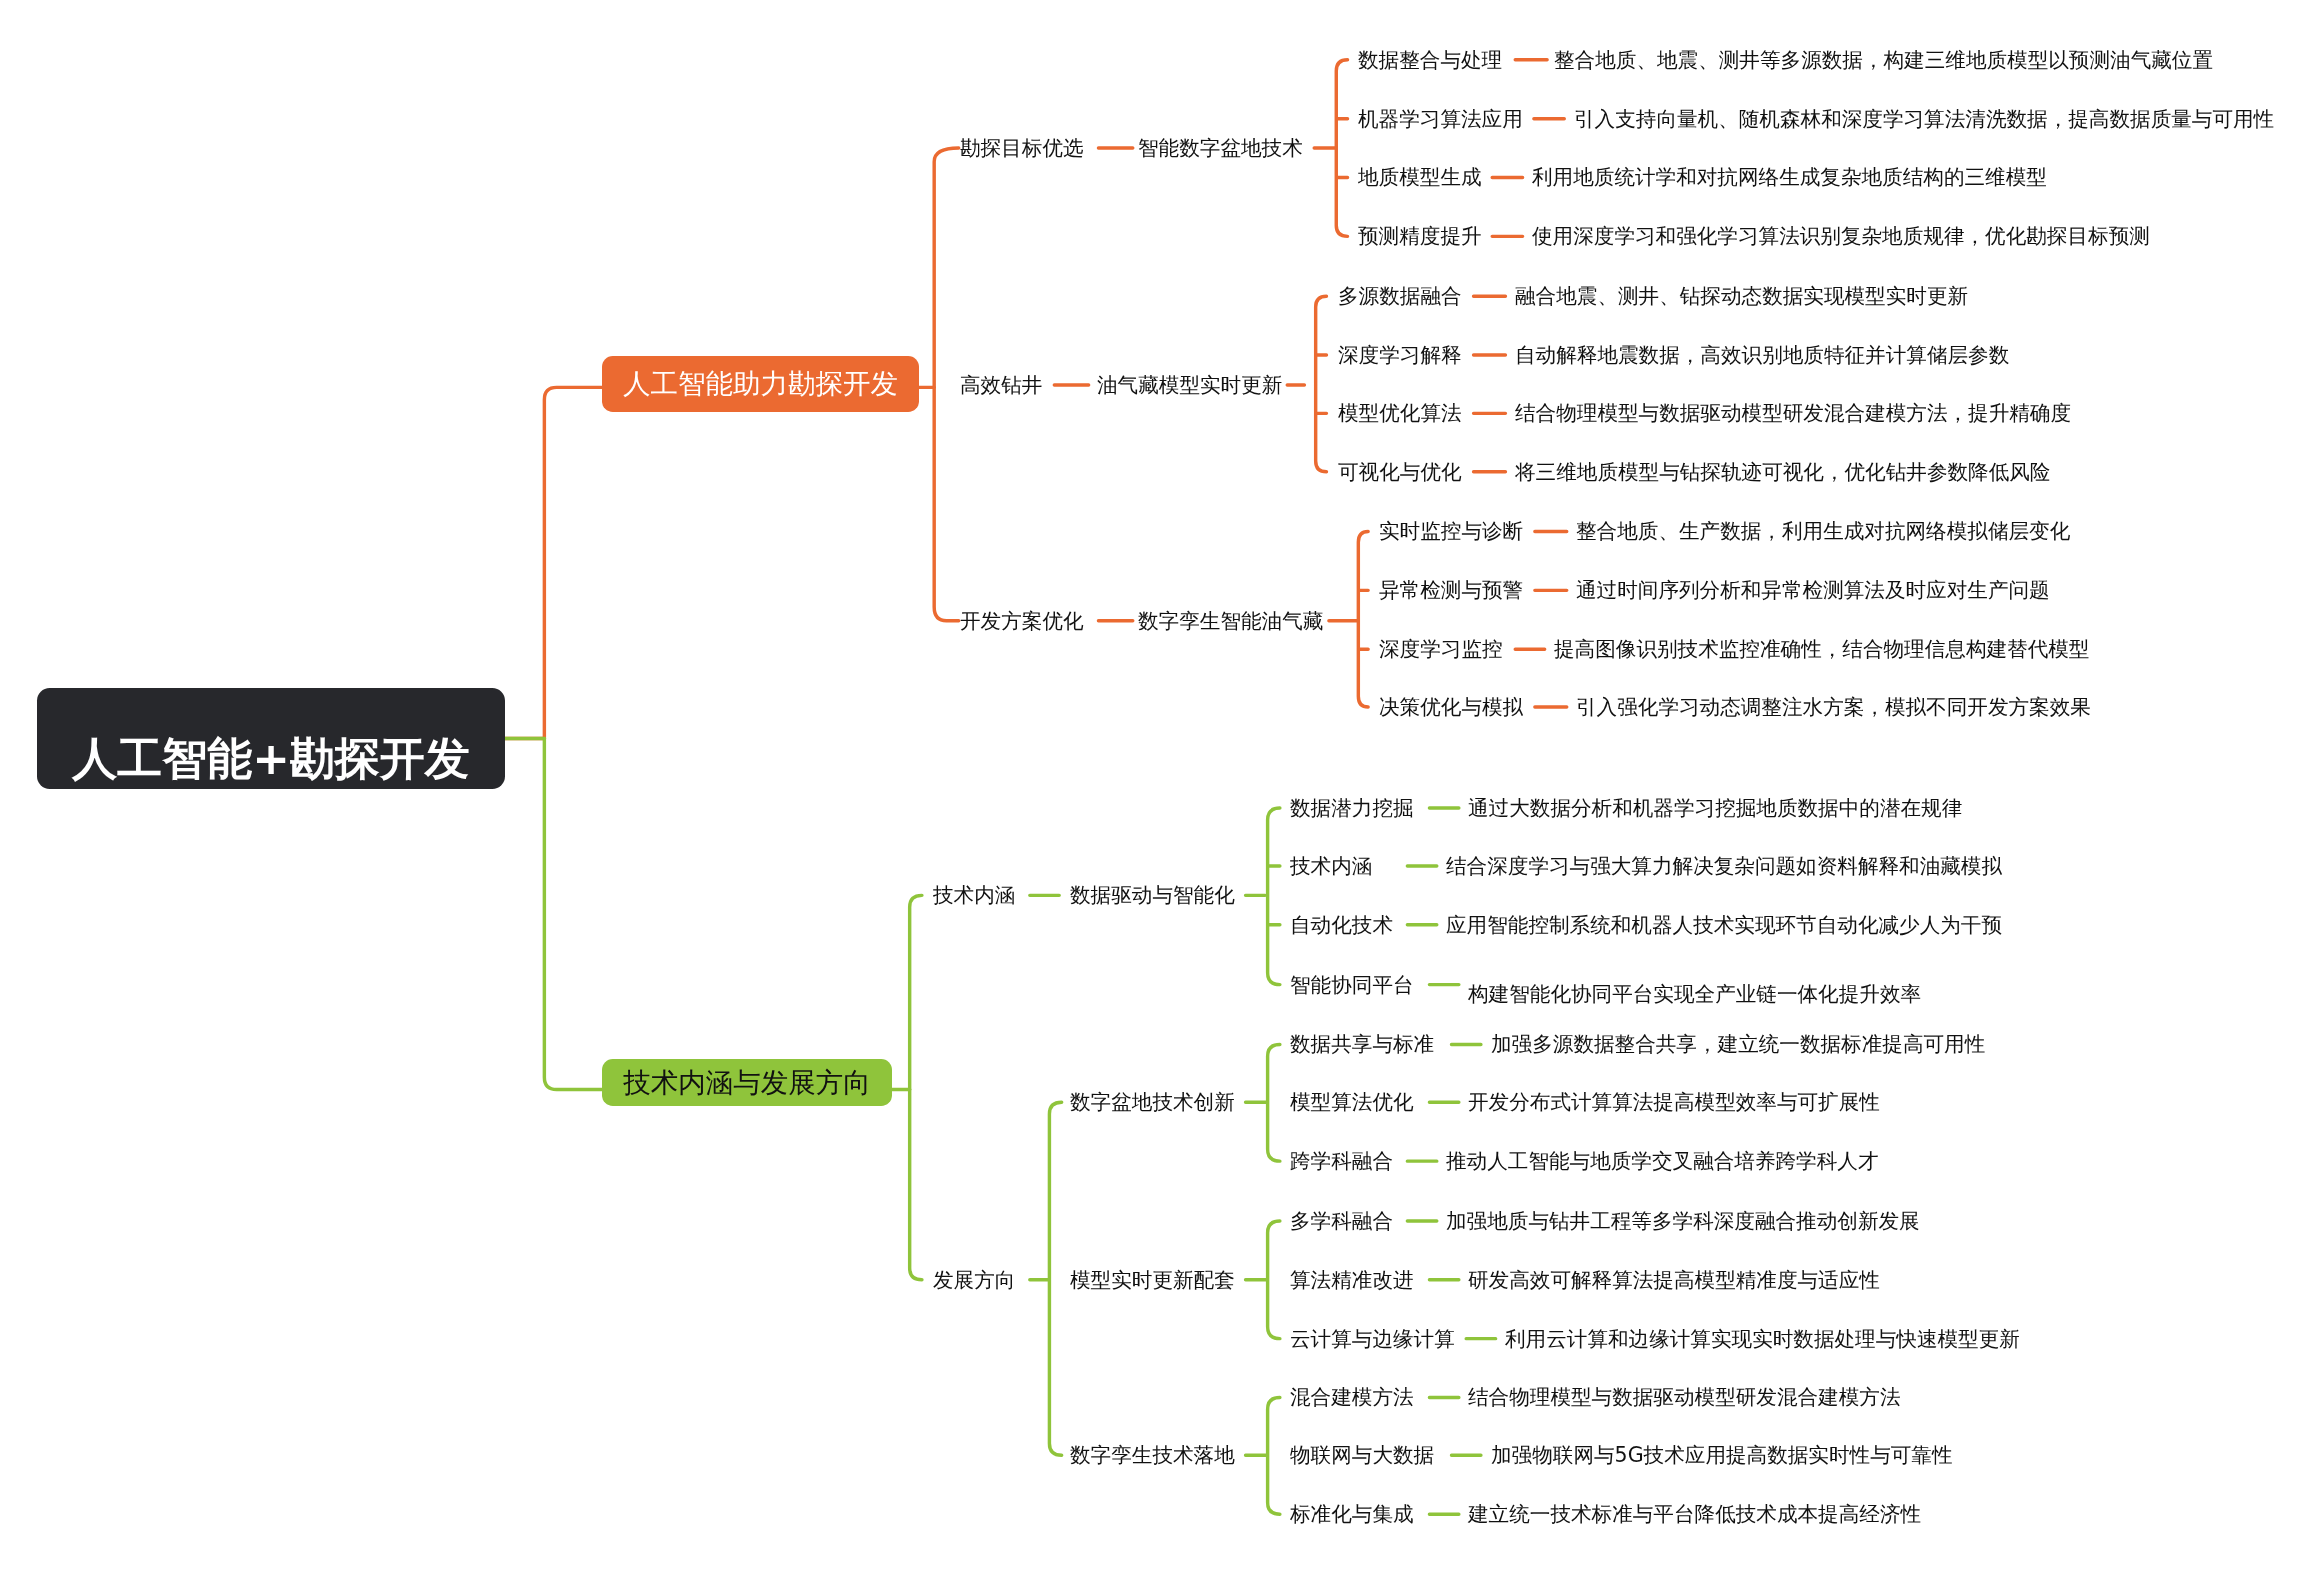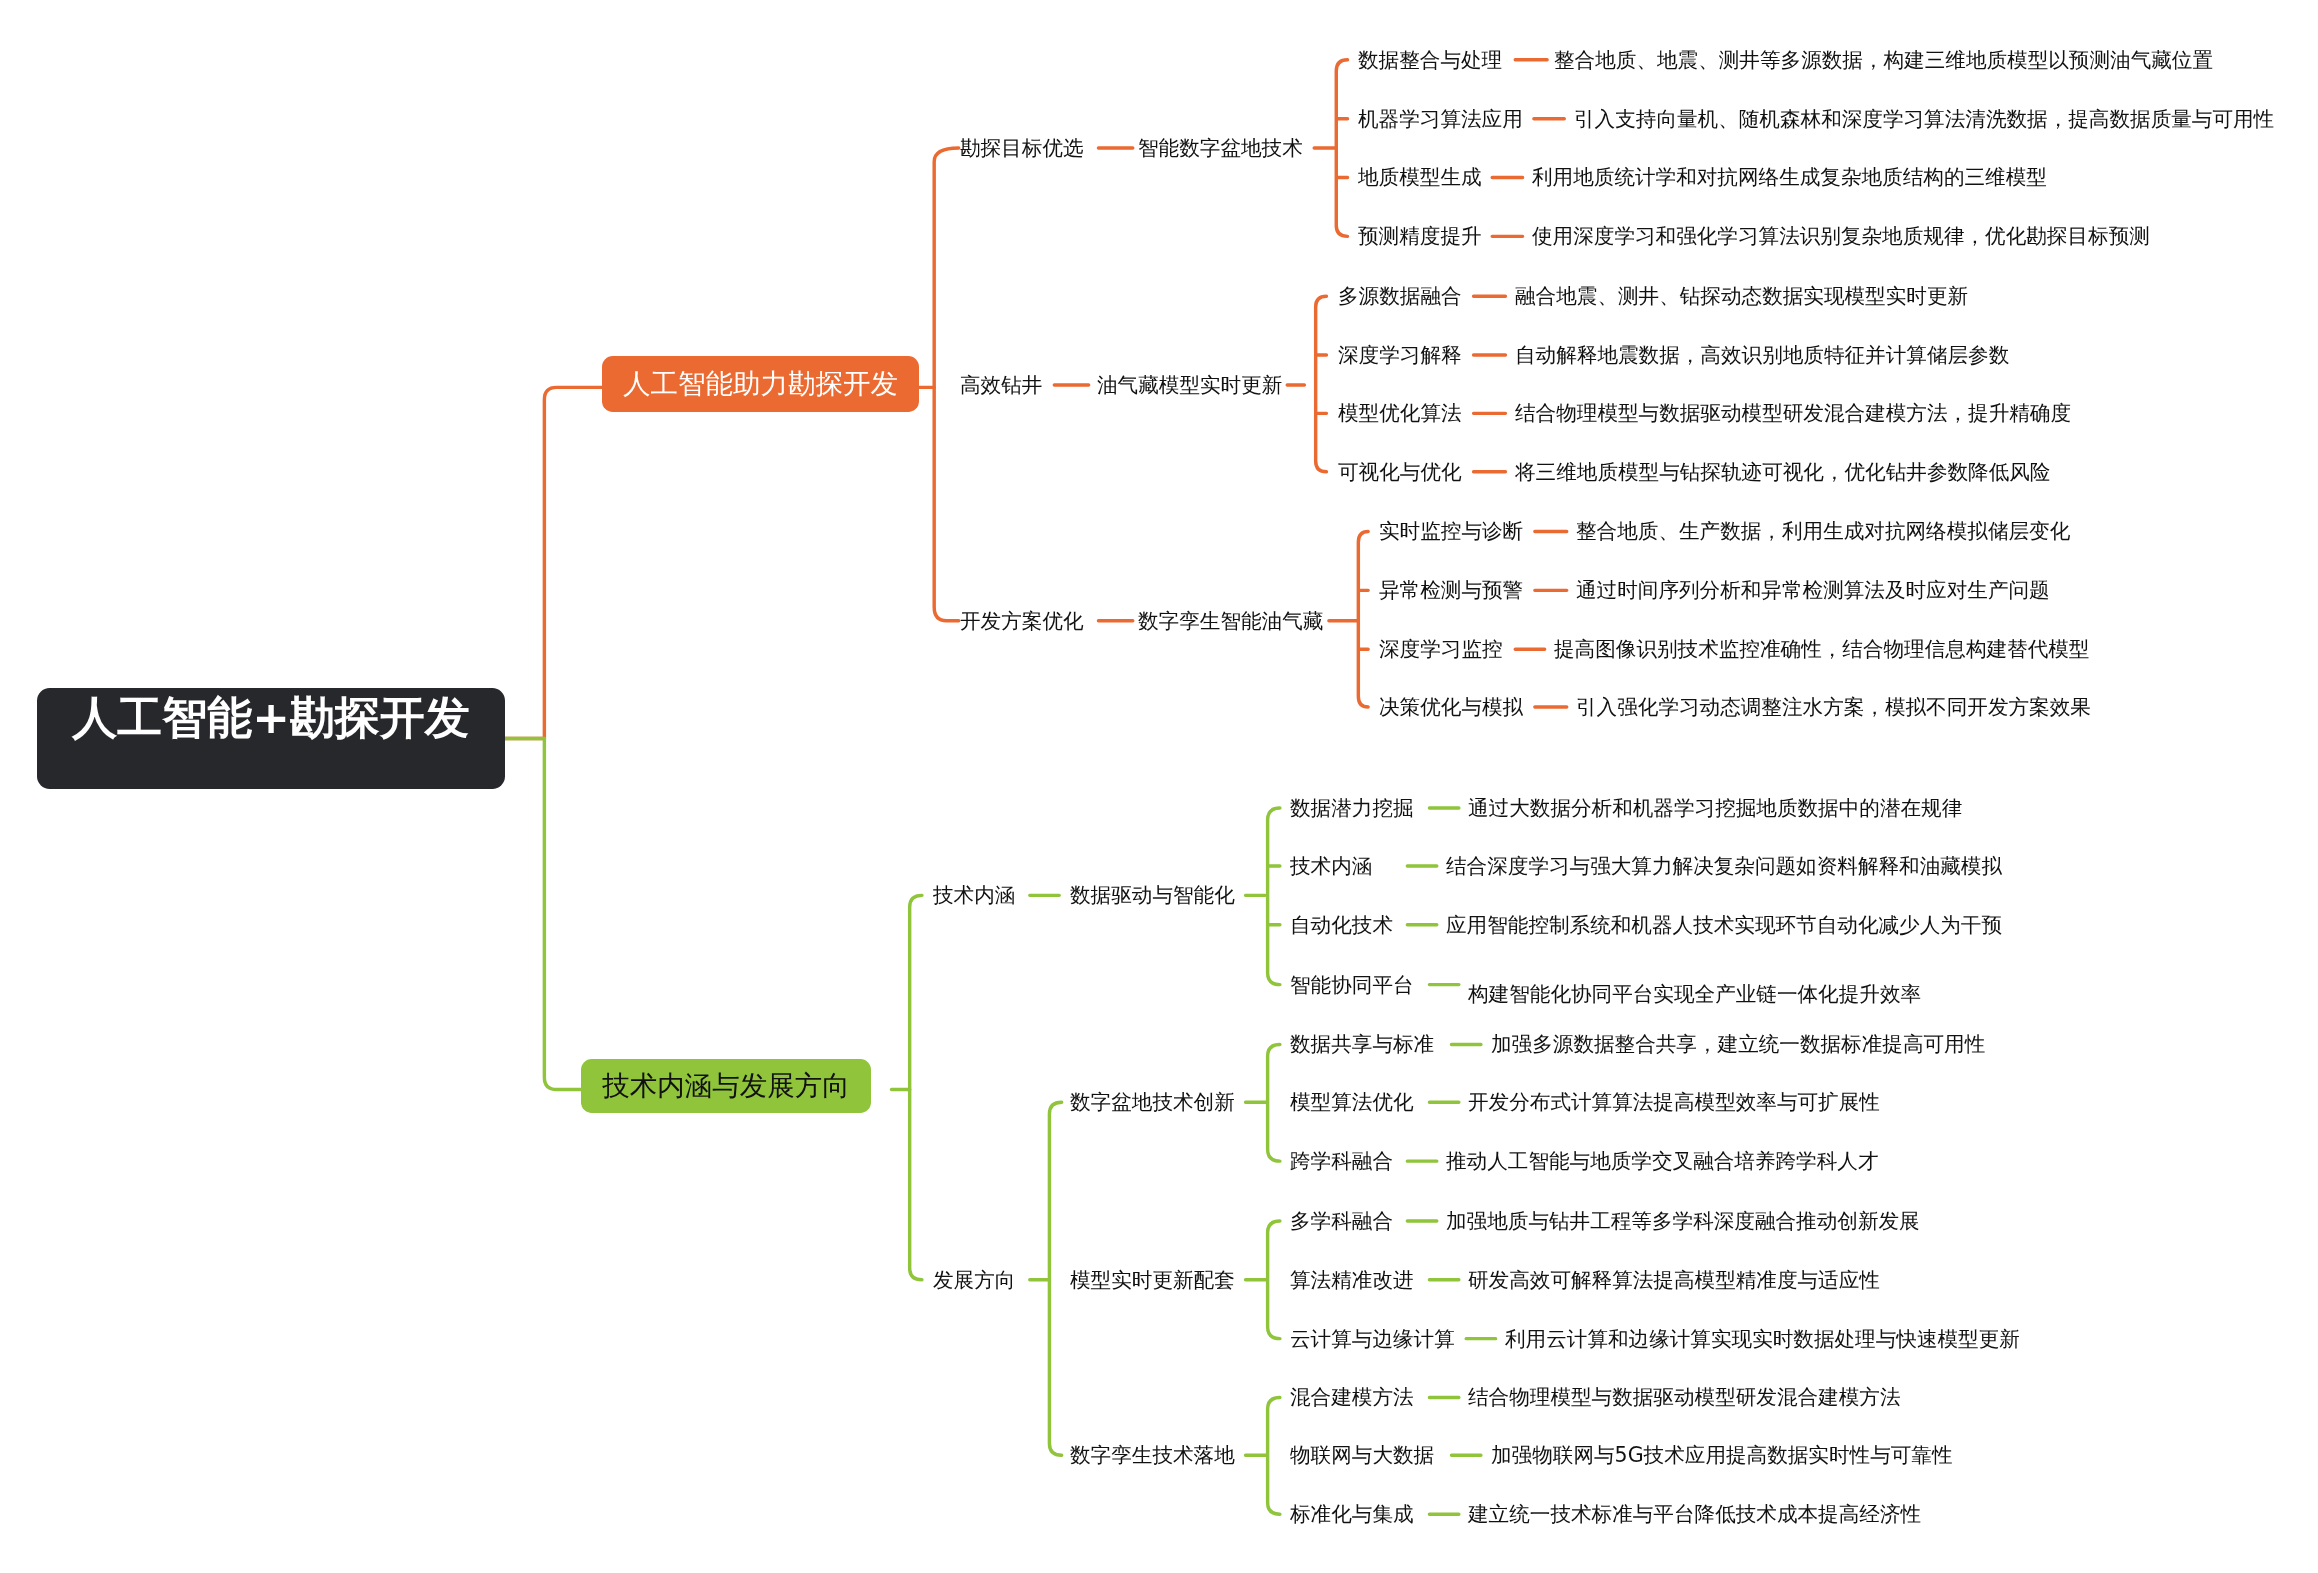--- a/index.html
+++ b/index.html
@@ -1,21 +1,21 @@
 <!DOCTYPE html>
 <html style="font-size:7.8px"><head>
 <meta charset="utf-8">
 <style>
   html,body{margin:0;padding:0;background:#ffffff;}
   body{width:2319px;height:1574px;position:relative;overflow:hidden;font-family:"DejaVu Sans","Liberation Sans",sans-serif;}
   svg.lines{position:absolute;left:0;top:0;width:2319px;height:1574px;}
-  .root{position:absolute;left:37px;top:688px;width:468px;height:101px;background:#27282c;border-radius:12.7px;color:#fff;font-weight:bold;font-size:45px;display:flex;align-items:flex-start;justify-content:center;}
+  .root{position:absolute;left:37px;top:688px;width:468px;height:101px;background:#27282c;border-radius:12.7px;color:#fff;font-weight:bold;font-size:45px;display:flex;align-items:flex-end;justify-content:center;}
   .branch{position:absolute;border-radius:10.8px;font-size:27.5px;display:flex;align-items:center;justify-content:center;}
   .b-orange{left:602px;top:356px;width:317px;height:56px;background:#eb6a31;color:#fff;}
-  .b-green{left:581px;top:1059px;width:290px;height:54px;background:#8fc43b;color:#111;}
+  .b-green{left:602px;top:1059px;width:290px;height:47px;background:#8fc43b;color:#111;}
   .t{position:absolute;font-size:20.6px;color:#111;white-space:nowrap;line-height:24.5px;transform:translateY(-12.3px);}
 </style>
 </head>
 <body>
 
 <svg class="lines" xmlns="http://www.w3.org/2000/svg" viewBox="0 0 4729 3210" width="2319" height="1574">
   <g fill="none" stroke-width="7" stroke-linecap="round" stroke-linejoin="round">
 
     <path stroke="#eb6a31" d="M1030 1506 L1110 1506 L1110 815 Q1110 790 1135 790 L1227 790"></path>
     <path stroke="#8fc43b" d="M1110 1506 L1110 2197 Q1110 2222 1135 2222 L1227 2222"></path>

